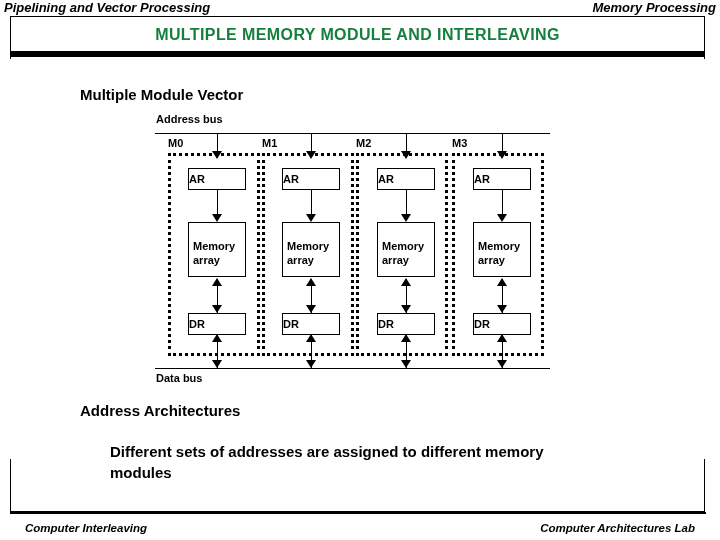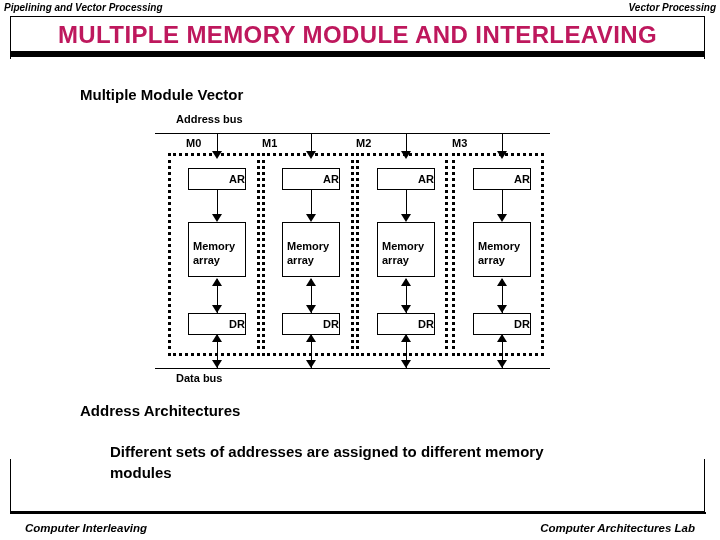--- a/index.html
+++ b/index.html
@@ -16,21 +16,21 @@
     color: #000000;
   }
 
   
   .hdr-left, .hdr-center, .hdr-right {
     position: absolute;
     top: 1px;
     font-family: "Liberation Sans", sans-serif;
     font-style: italic;
     font-weight: bold;
-    font-size: 10px;
+    font-size: 13px;
     line-height: 14px;
     white-space: nowrap;
   }
   .hdr-left   { left: 4px; }
   .hdr-center { left: 0; width: 720px; text-align: center; font-style: normal; font-weight: normal; font-size: 11px; margin-top: 18px; }
   .hdr-right  { right: 4px; }
 
   
   .title-box {
     position: absolute;
@@ -45,24 +45,24 @@
   }
   .title-text {
     position: absolute;
     left: 10px;
     top: 18px;
     width: 695px;
     height: 33px;
     display: flex;
     align-items: center;
     justify-content: center;
-    color: #be185d;
-    font-family: "Liberation Sans", sans-serif;
-    font-weight: bold;
-    font-size: 24px;
+    color: #15803d;
+    font-family: "Liberation Sans", sans-serif;
+    font-weight: bold;
+    font-size: 16px;
     letter-spacing: 0.4px;
     white-space: nowrap;
   }
   .title-rule {
     position: absolute;
     left: 10px;
     top: 51px;
     width: 695px;
     height: 6px;
     background: #000000;
@@ -107,21 +107,20 @@
     top: 0;
     width: 720px;
     height: 540px;
   }
   .lbl {
     position: absolute;
     font-family: "Liberation Sans", sans-serif;
     font-weight: bold;
     font-size: 11px;
     white-space: nowrap;
-    margin-left: 20px;
   }
   #address-bus-label { left: 156px; top: 113px; }
   #data-bus-label    { left: 156px; top: 372px; }
 
   
   .bus-line {
     position: absolute;
     left: 155px;
     width: 395px;
     height: 0;
@@ -151,28 +150,27 @@
   }
 
   
   .box {
     position: absolute;
     border: 1px solid #000000;
     box-sizing: border-box;
     background: #ffffff;
     display: flex;
     flex-direction: column;
-    align-items: flex-end;
+    align-items: flex-start;
     justify-content: center;
     font-family: "Liberation Sans", sans-serif;
     font-weight: bold;
     font-size: 11px;
     line-height: 14px;
     text-align: center;
-    padding-left: 21px;
   }
   .box.reg   { width: 58px; height: 22px; }
   .box.array { width: 58px; height: 55px; align-items: flex-start; padding-left: 4px; }
   .box.array span { display: block; }
   .box.array .l1 { margin-top: 7px; }
 
   
   .vline {
     position: absolute;
     width: 0;
@@ -217,38 +215,38 @@
     white-space: nowrap;
   }
   .ftr-left  { left: 25px; }
   .ftr-right { right: 25px; margin-left: 44px; }
 </style>
 </head>
 <body>
 
 <div class="hdr-left">Pipelining and Vector Processing</div>
 <div class="hdr-center">37</div>
-<div class="hdr-right">Vector Processing</div>
+<div class="hdr-right">Memory Processing</div>
 
 <div class="title-box"></div>
 <div class="title-text">MULTIPLE  MEMORY  MODULE  AND INTERLEAVING</div>
 <div class="title-rule"></div>
 <div class="title-underbox"></div>
 
 <div class="sec-heading" id="mmm-heading">Multiple Module Vector</div>
 
 <div class="diagram">
 
   <div class="lbl" id="address-bus-label">Address bus</div>
   <div class="bus-line" id="address-bus-line"></div>
 
   <div class="lbl" id="data-bus-label">Data bus</div>
   <div class="bus-line" id="data-bus-line"></div>
 
-  <div class="module-name" style="left:186px">M0</div>
+  <div class="module-name" style="left:168px">M0</div>
   <div class="module-frame" style="left:168px"></div>
   <div class="vline" style="left:217px; top:133px; height:18px;"></div>
   <div class="arrow-down" style="left:212px; top:151px;"></div>
   <div class="box reg" style="left:188px; top:168px;">
     <span>AR</span>
   </div>
   <div class="vline" style="left:217px; top:190px; height:26px;"></div>
   <div class="arrow-down" style="left:212px; top:214px;"></div>
   <div class="box array" style="left:188px; top:222px;">
     <span class="l1">Memory</span>

